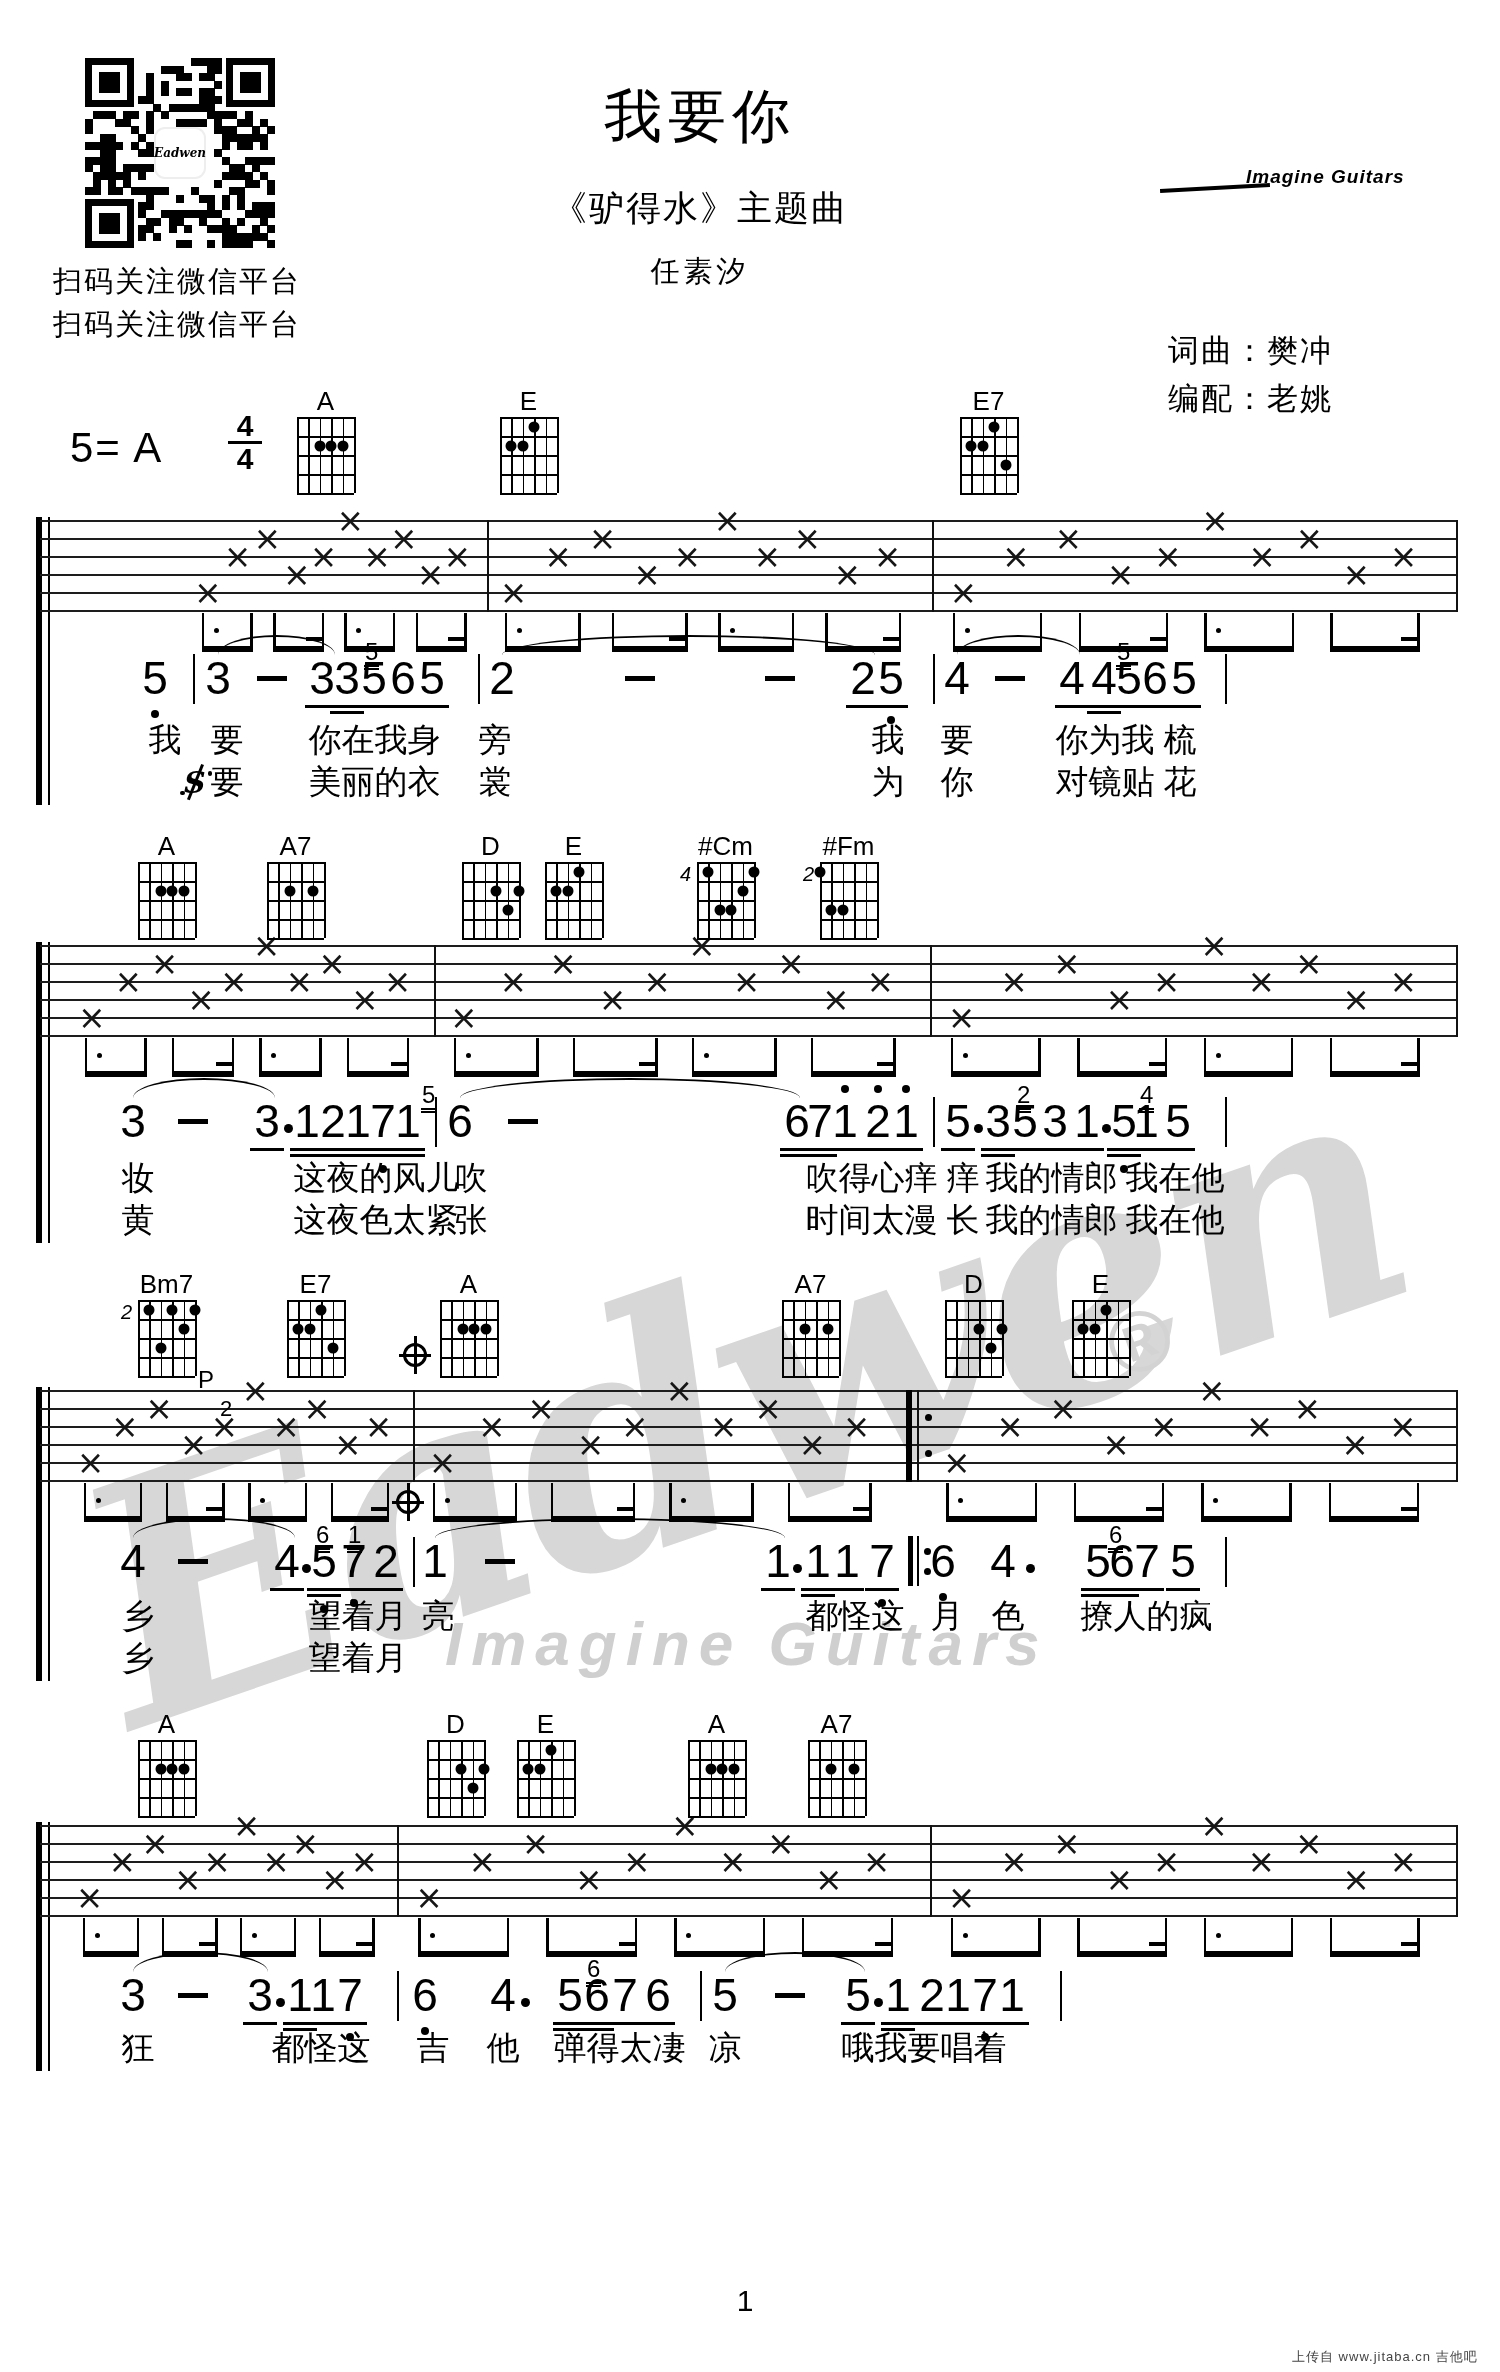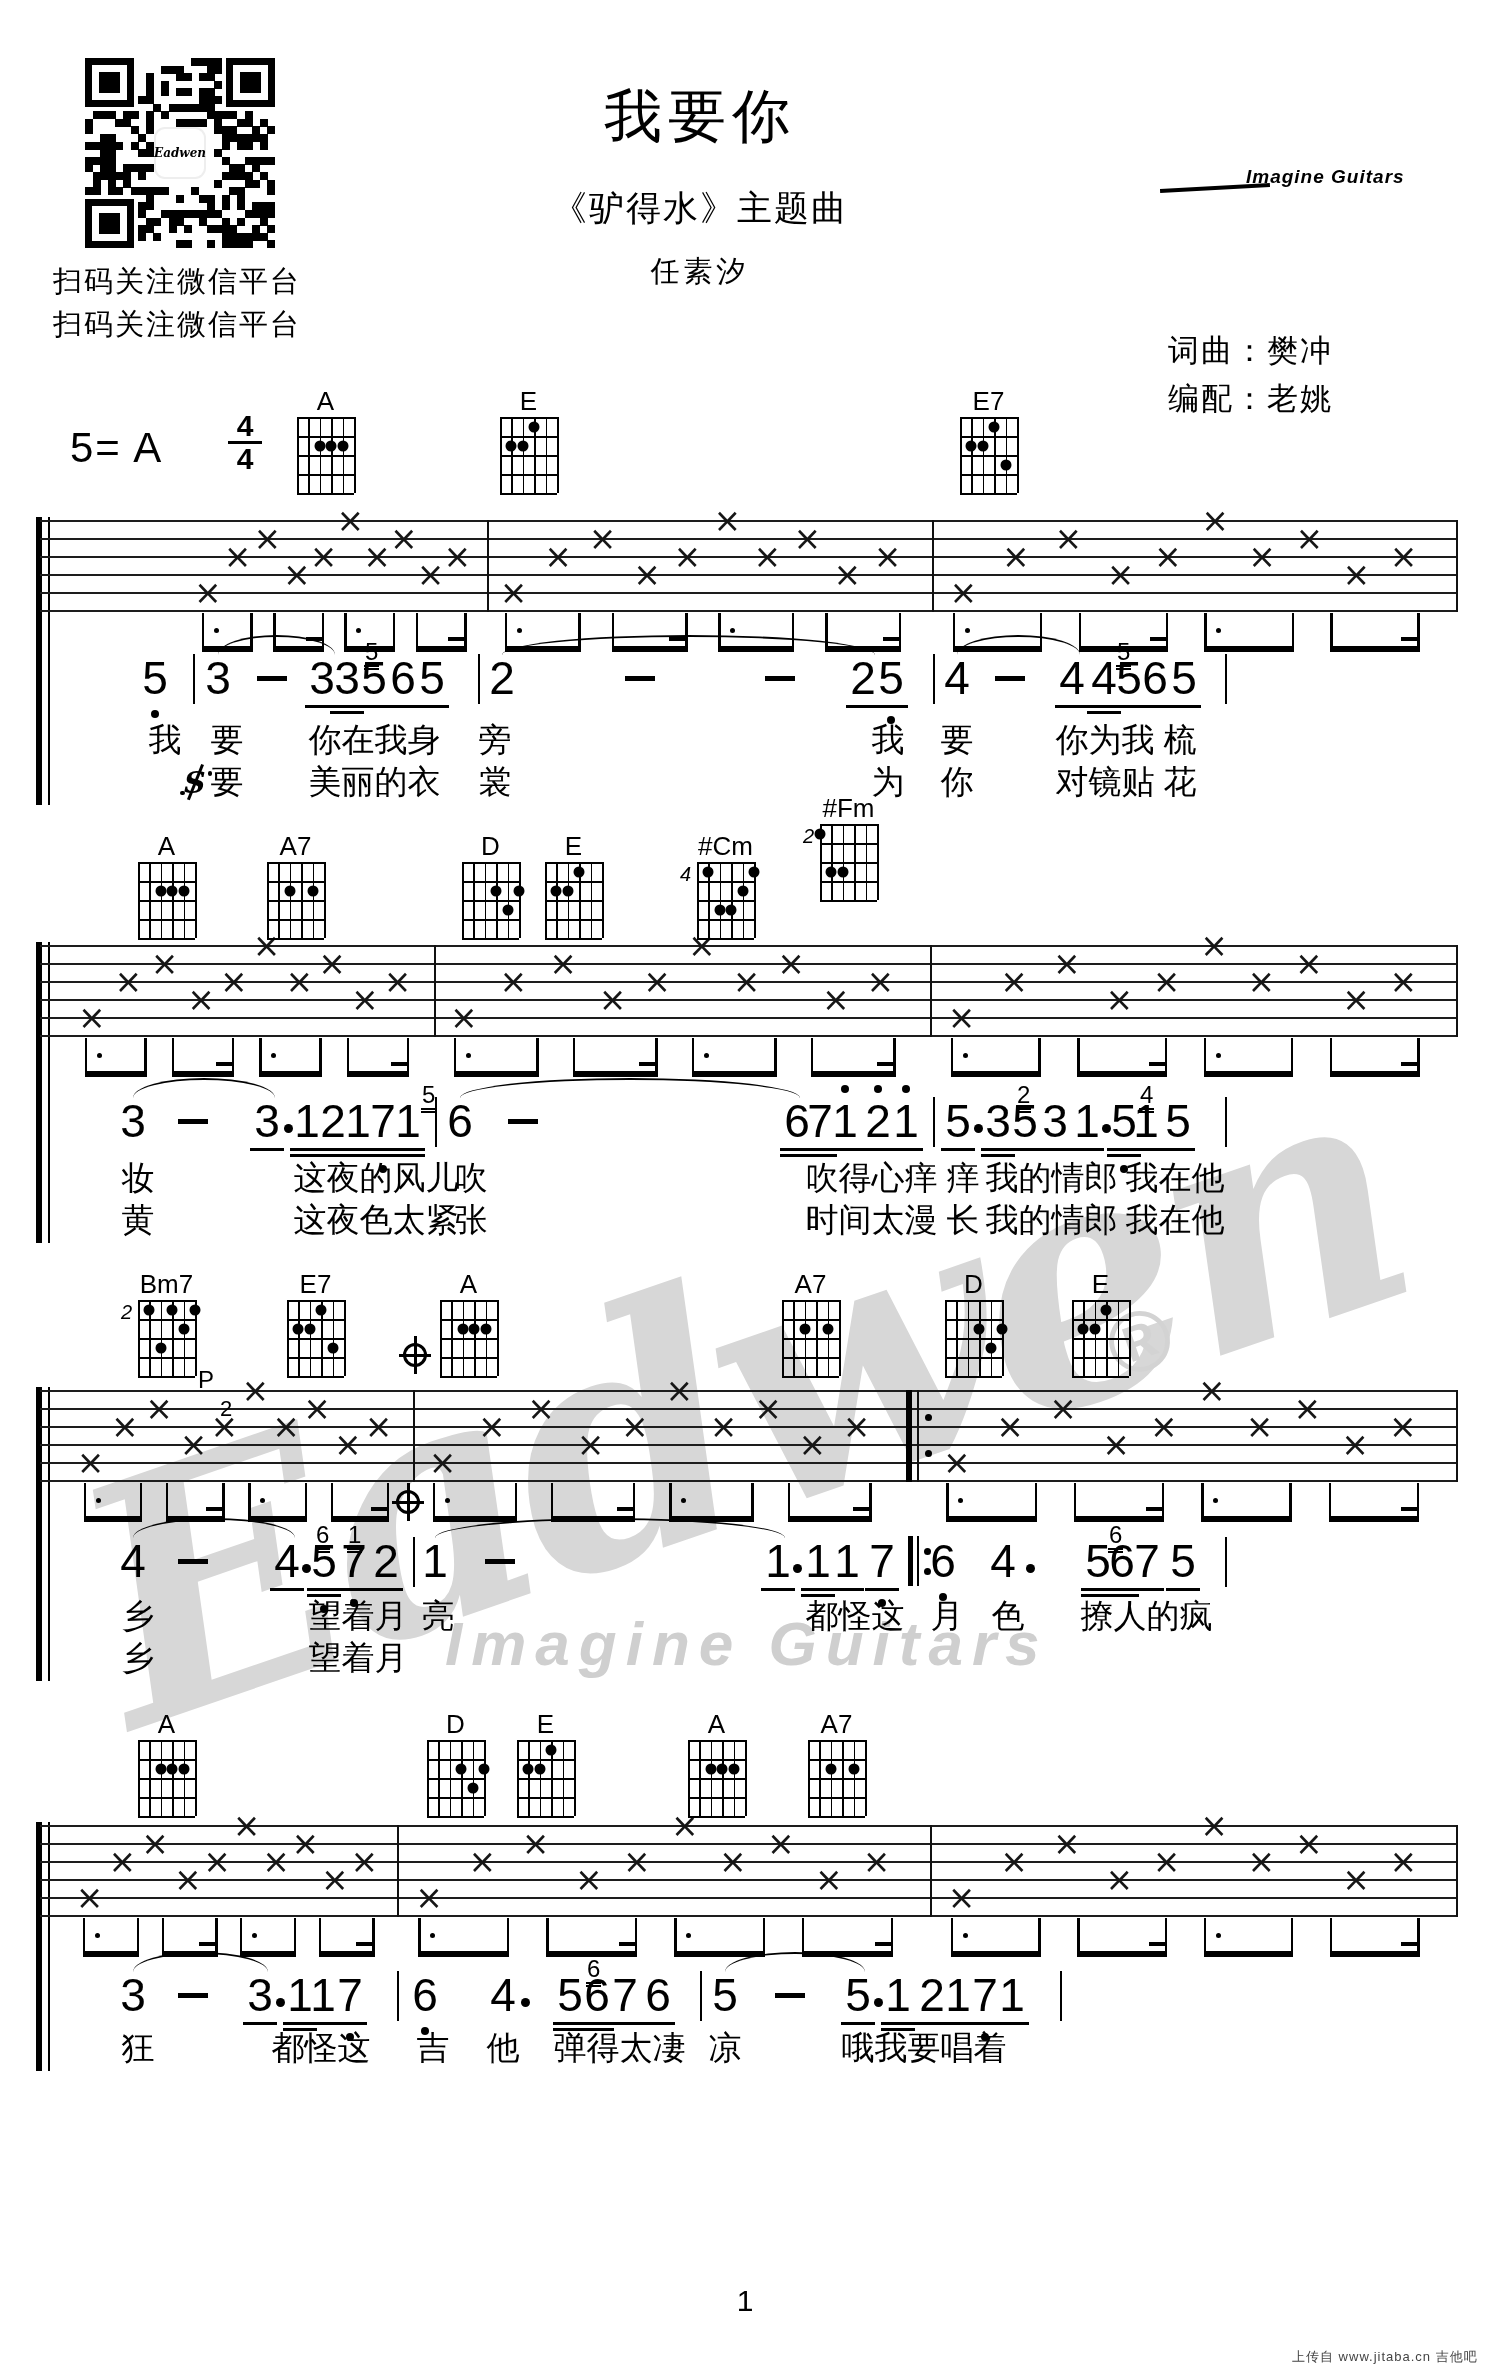--- a/index.html
+++ b/index.html
@@ -684,21 +684,21 @@
         <div class="hl" style="top: 19px;"></div>
         <div class="hl" style="top: 38px;"></div>
         <div class="hl" style="top: 57px;"></div>
         <div class="hl" style="top: 76px;"></div>
         <div class="dot" style="left: 11.4px; top: 9.5px;"></div>
         <div class="dot" style="left: 57px; top: 9.5px;"></div>
         <div class="dot" style="left: 45.6px; top: 28.5px;"></div>
         <div class="dot" style="left: 22.8px; top: 47.5px;"></div>
         <div class="dot" style="left: 34.2px; top: 47.5px;"></div>
       </div>
-      <div class="chord" style="left: 820px; top: 824px;">
+      <div class="chord" style="left: 820px; top: 862px;">
         <div class="clabel">#Fm</div>
         <div class="cpos">2</div>
         <div class="vl" style="left: 0px;"></div>
         <div class="vl" style="left: 11.4px;"></div>
         <div class="vl" style="left: 22.8px;"></div>
         <div class="vl" style="left: 34.2px;"></div>
         <div class="vl" style="left: 45.6px;"></div>
         <div class="vl" style="left: 57px;"></div>
         <div class="hl" style="top: 0px;"></div>
         <div class="hl" style="top: 19px;"></div>

